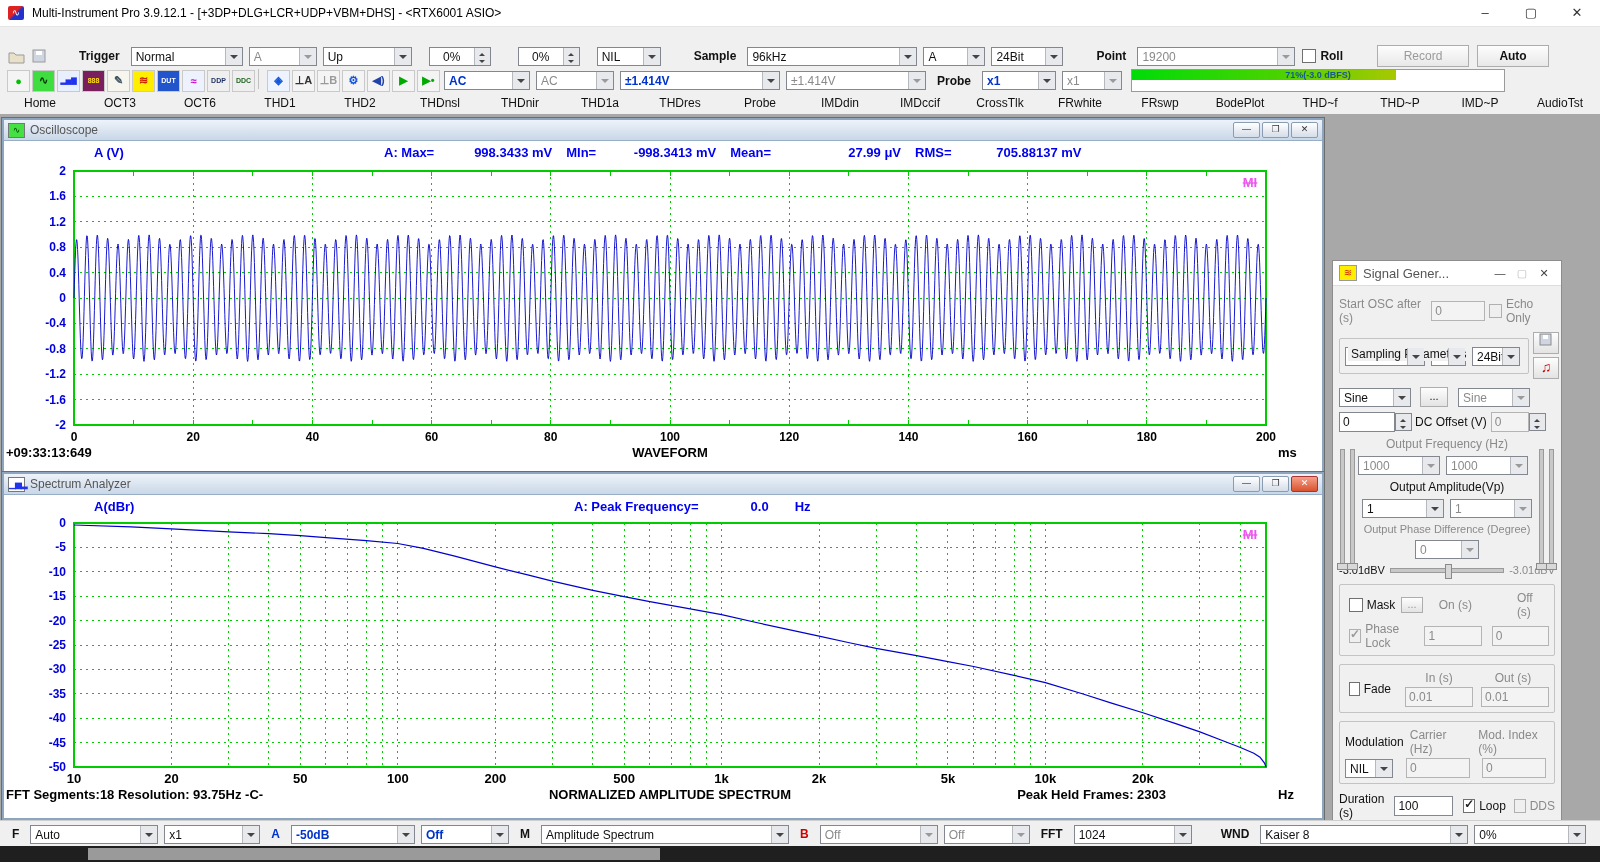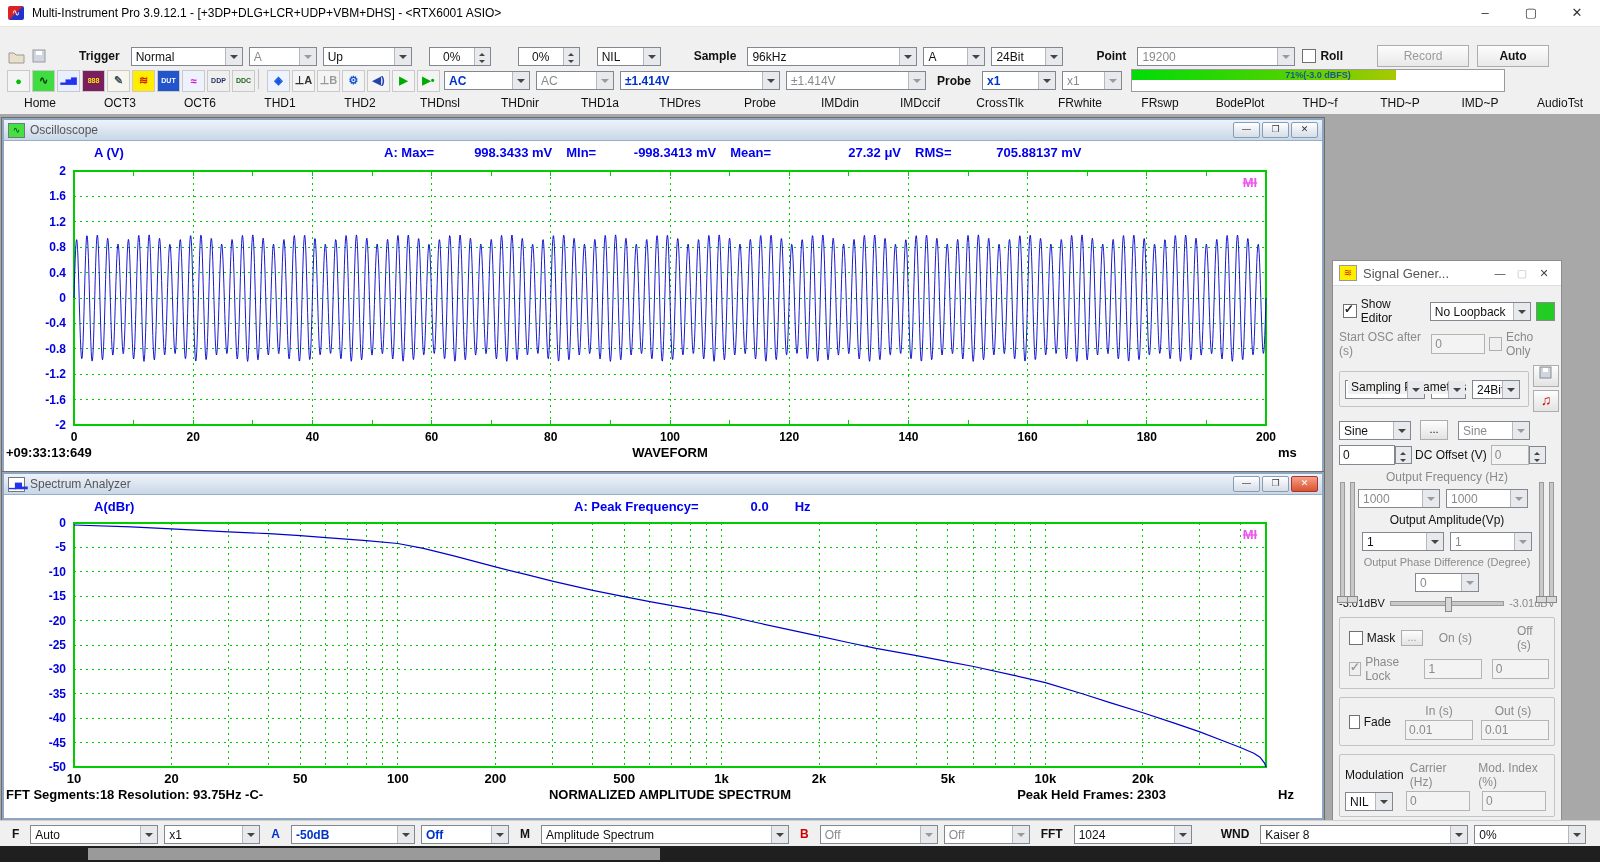--- a/index.html
+++ b/index.html
@@ -254,21 +254,21 @@
           <span class="mb">✕</span>
         </span>
       </div>
       <div class="stats">
         <span class="axl">A (V)</span>
         <span style="margin-left:170px">A: Max=</span>
           <span class="sv" style="width:118px">998.3433 mV</span>
         <span style="margin-left:14px">MIn=</span>
           <span class="sv" style="width:120px">-998.3413 mV</span>
         <span style="margin-left:14px">Mean=</span>
-          <span class="sv" style="width:130px">27.32  μV</span>
+          <span class="sv" style="width:130px">27.99  μV</span>
         <span style="margin-left:14px">RMS=</span>
           <span class="sv" style="width:130px">705.88137 mV</span>
       </div>
       <div class="chartbox" id="scopeChart"><svg width="1314" height="306">
             <line x1="70" y1="33.4" x2="1262" y2="33.4" stroke="#00cc00" stroke-width="1" stroke-dasharray="2,4" shape-rendering="crispEdges"></line>
             <line x1="189.2" y1="8" x2="189.2" y2="262" stroke="#00cc00" stroke-width="1" stroke-dasharray="2,4" shape-rendering="crispEdges"></line>
             <line x1="70" y1="58.8" x2="1262" y2="58.8" stroke="#00cc00" stroke-width="1" stroke-dasharray="2,4" shape-rendering="crispEdges"></line>
             <line x1="308.4" y1="8" x2="308.4" y2="262" stroke="#00cc00" stroke-width="1" stroke-dasharray="2,4" shape-rendering="crispEdges"></line>
             <line x1="70" y1="84.2" x2="1262" y2="84.2" stroke="#00cc00" stroke-width="1" stroke-dasharray="2,4" shape-rendering="crispEdges"></line>
             <line x1="427.6" y1="8" x2="427.6" y2="262" stroke="#00cc00" stroke-width="1" stroke-dasharray="2,4" shape-rendering="crispEdges"></line>
@@ -448,29 +448,20 @@
     <div class="sg">
       <div class="sgtitle">
         <span class="micon">≋</span>
         <span class="mt">Signal Gener...</span>
         <span class="g">—</span>
         <span class="g dim">▢</span>
         <span class="g">✕</span>
       </div>
       <div class="body">
         <div class="sgrow">
-          <span class="chk on"></span>
-          <span>Show Editor</span>
-          <span class="dd" style="width:104px;margin-left:6px">
-              <span class="t">No Loopback</span>
-              <b class="da"></b>
-            </span>
-          <span style="width:17px;height:17px;background:#22cc22;border:1px solid #8a8a8a;margin-left:2px"></span>
-        </div>
-        <div class="sgrow">
           <span class="graylbl">Start OSC after (s)</span>
           <span class="inp dis" style="width:52px;margin-left:4px">0</span>
           <span class="chk dis"></span>
           <span class="graylbl">Echo Only</span>
         </div>
         <div style="display:flex">
           <div class="grp" style="width:178px">
             <span class="leg">Sampling Parameters</span>
             <div class="sgrow" style="margin:2px 0">
               <span class="dd" style="width:82px;margin-left:0">

